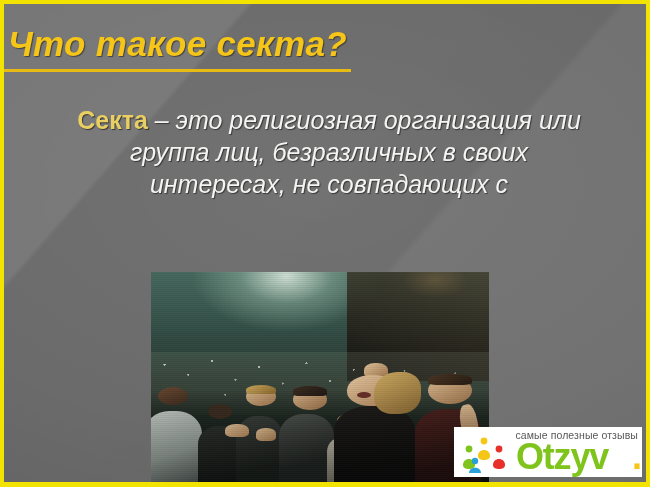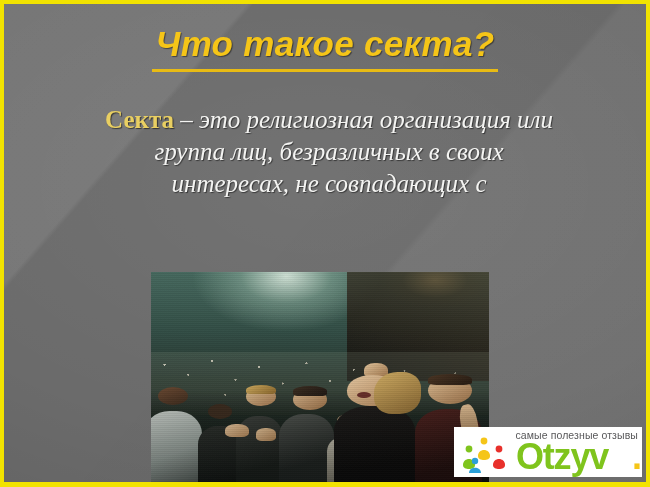--- a/index.html
+++ b/index.html
@@ -51,21 +51,20 @@
                 rgba(0,0,0,0.10) 100%);
     pointer-events: none;
   }
 
   
   .title {
     position: absolute;
     top: 18px;
     left: 0;
     width: 100%;
-    text-align: center;
     z-index: 6;
   }
   .title-text {
     display: inline-block;
     color: #f5c518;
     font-size: 35px;
     line-height: 44px;
     font-weight: bold;
     font-style: italic;
     letter-spacing: 0.3px;
@@ -90,21 +89,20 @@
     text-shadow: 1px 1px 1px rgba(0,0,0,0.5);
   }
   .body-text .lead {
     color: #e9cf62;
     font-weight: bold;
     font-style: normal;
     text-shadow: 1px 1px 1px rgba(0,0,0,0.55);
   }
   .body-line {
     display: block;
-    font-family: Liberation Serif, serif;
   }
 
   
   .photo {
     position: absolute;
     left: 147px;
     top: 268px;
     width: 338px;
     height: 210px;
     overflow: hidden;

